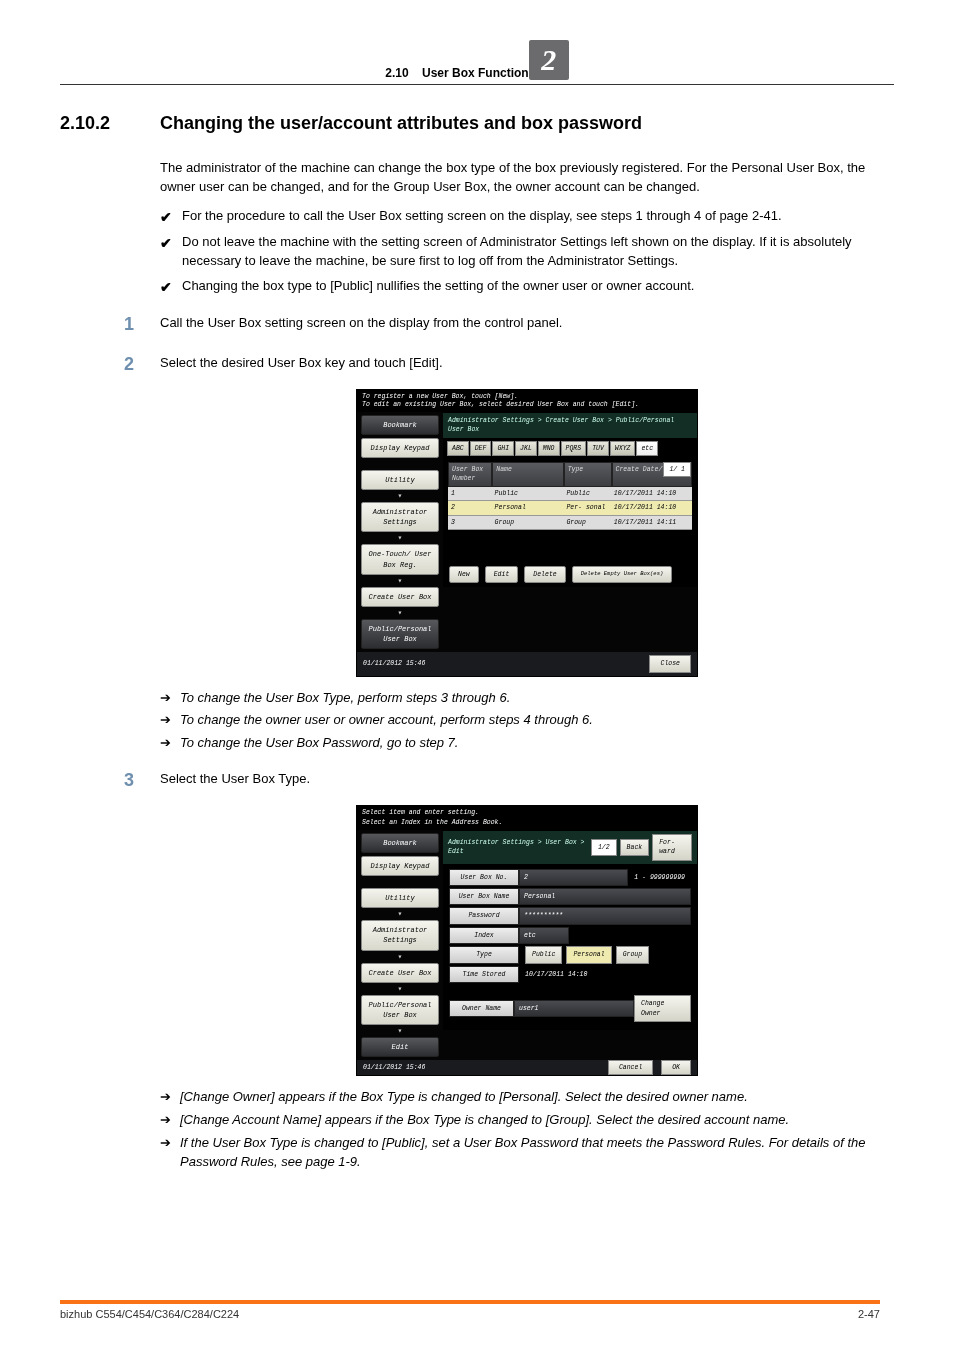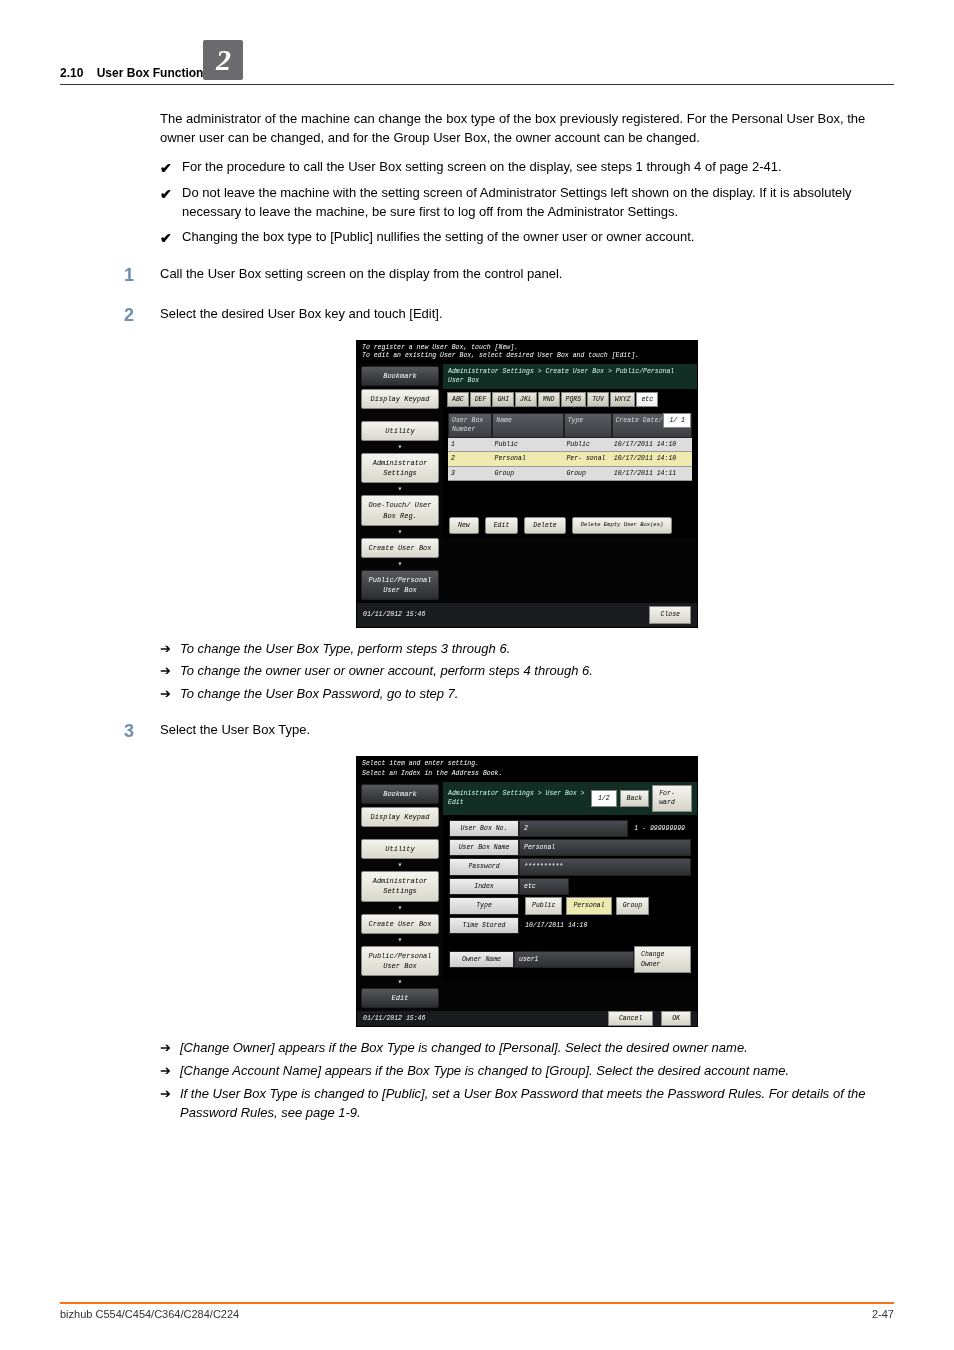--- a/index.html
+++ b/index.html
@@ -1,18 +1,18 @@
 <!DOCTYPE html>
 <html><head>
 <meta charset="utf-8">
 <style>
   @page { size: 954px 1350px; margin: 0; }
   html, body { margin: 0; padding: 0; font-family: Arial, Helvetica, sans-serif; color: #000; background: #fff; }
   .page { width: 954px; min-height: 1350px; position: relative; box-sizing: border-box; padding: 40px 60px 30px 60px; }
-  .hdr { display: flex; align-items: flex-end; justify-content: flex-start; border-bottom: 1px solid #333; padding-bottom: 4px; margin-bottom: 18px; }
+  .hdr { display: flex; align-items: flex-end; justify-content: center; border-bottom: 1px solid #333; padding-bottom: 4px; margin-bottom: 18px; }
   .hdr-left { font-size: 12px; font-weight: bold; }
   .hdr-left .sect-name { margin-left: 10px; }
   .big2 { width: 40px; height: 40px; background: #6b6b6d; color: #fff; font-weight: bold; font-style: italic; font-size: 30px; text-align: center; line-height: 40px; border-radius: 2px; font-family: Georgia, serif; }
   .title-row { display: flex; align-items: baseline; margin-top: 28px; margin-bottom: 10px; }
   .title-num { font-size: 18px; font-weight: bold; width: 100px; }
   .title-txt { font-size: 18px; font-weight: bold; }
   .body-col { margin-left: 100px; font-size: 13px; line-height: 1.45; margin-top: 25px; }
   .para { margin: 6px 0 10px 0; }
   .bullet-row { display: flex; align-items: flex-start; margin: 6px 0; }
   .chk { font-size: 14px; width: 22px; flex: none; font-weight: bold; }
@@ -51,35 +51,39 @@
   .ss-foot { display: flex; justify-content: space-between; align-items: center; background: #1a1b1f; color: #fff; font-size: 6.5px; padding: 3px 6px; clear: both; }
   .ss-close { background: linear-gradient(#f5f5ef,#d4d4c8); color: #000; padding: 3px 10px; border: 1px solid #888; }
   
   .field-row { display: flex; align-items: center; margin: 2px 4px; }
   .field-lbl { width: 62px; background: linear-gradient(#58595e,#3a3b3f); color: #fff; font-size: 6.5px; padding: 3px 3px; text-align: center; border: 1px solid #222; }
   .field-lbl.lt { background: linear-gradient(#eee,#ccc); color: #000; }
   .field-val { flex: 1; background: linear-gradient(#4a4b50,#2e2f33); color: #fff; font-size: 6.5px; padding: 3px 4px; border: 1px solid #222; }
   .mini-btn { background: linear-gradient(#f5f5ef,#d4d4c8); color: #000; font-size: 6.5px; padding: 3px 6px; border: 1px solid #888; }
   .mini-btn.sel { background: #efeab0; }
   .top-nav { display: flex; gap: 3px; align-items: center; }
-  .footer { position: absolute; bottom: 30px; left: 60px; right: 60px; display: flex; justify-content: space-between; font-size: 11px; color: #333; border-top: 2px solid #f97316; padding-top: 4px; }
+  .footer { position: absolute; bottom: 30px; left: 60px; right: 74px; display: flex; justify-content: space-between; font-size: 11px; color: #333; border-top: 4px solid #f97316; padding-top: 4px; }
 </style>
 </head>
 <body>
 
 <div class="page">
 
   <div class="hdr">
     <div class="hdr-left">
       <span>2.10</span>
       <span class="sect-name">User Box Function</span>
     </div>
     <div class="big2">2</div>
   </div>
 
+  <div class="title-row">
+    <div class="title-num">2.10.2</div>
+    <div class="title-txt">Changing the user/account attributes and box password</div>
+  </div>
 
   <div class="body-col">
     <div class="para">The administrator of the machine can change the box type of the box previously registered. For the Personal User Box, the owner user can be changed, and for the Group User Box, the owner account can be changed.</div>
 
     <div class="bullet-row">
       <div class="chk">✔</div>
       <div class="bullet-txt">For the procedure to call the User Box setting screen on the display, see steps 1 through 4 of page 2-41.</div>
     </div>
     <div class="bullet-row">
       <div class="chk">✔</div>

